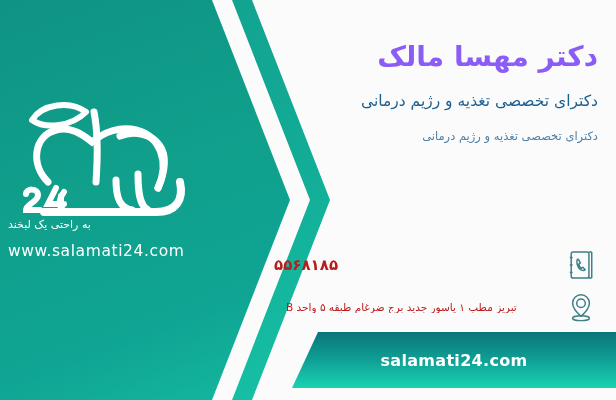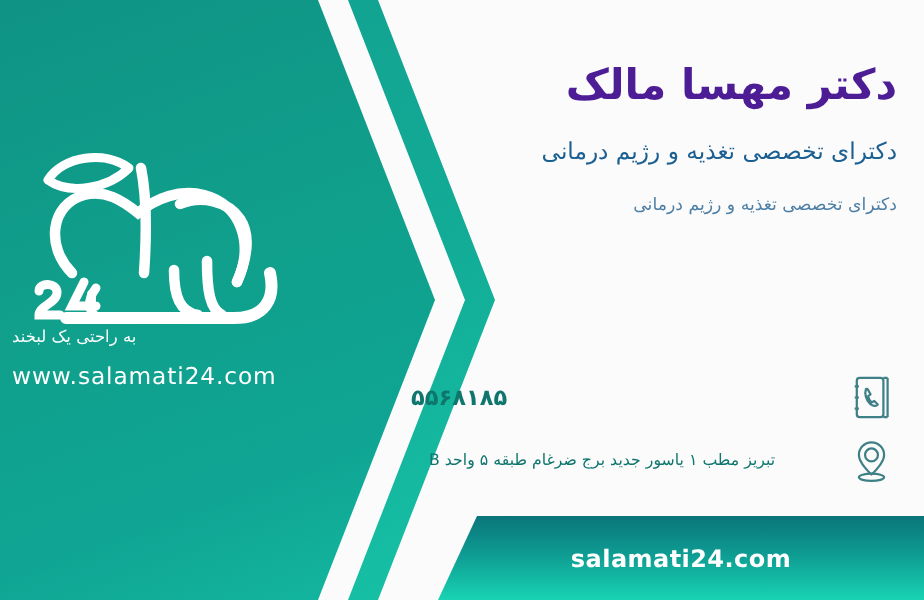--- a/index.html
+++ b/index.html
@@ -87,21 +87,21 @@
     text-align: right;
   }
 
   .doctor-name {
     position: absolute;
     right: 0;
     top: 40px;
     width: 330px;
     font-size: 28px;
     font-weight: bold;
-    color: #4c1d95;
+    color: #8b5cf6;
     letter-spacing: 0.2px;
     white-space: nowrap;
   }
 
   .specialty-main {
     position: absolute;
     right: 0;
     top: 92px;
     width: 330px;
     font-size: 15.5px;
@@ -138,41 +138,41 @@
     width: 34px;
     height: 38px;
     color: #3f7f86;
     display: flex;
     align-items: center;
     justify-content: center;
   }
   .contact-text {
     flex: 1 1 auto;
     text-align: left;
-    color: #0f766e;
+    color: #b91c1c;
     direction: rtl;
     white-space: nowrap;
     overflow: hidden;
   }
   .phone-text {
     font-size: 15px;
     font-weight: bold;
     letter-spacing: 1px;
     padding-left: 6px;
   }
   .addr-text {
     font-size: 10.5px;
     padding-left: 18px;
   }
 
   
   .bottom-bar {
     position: absolute;
     left: 292px;
-    bottom: 0;
+    bottom: 12px;
     width: 324px;
     height: 56px;
     background: linear-gradient(180deg, #0a757a 0%, #0e9b92 45%, #18d3b2 100%);
     display: flex;
     align-items: center;
     justify-content: center;
     clip-path: polygon(26px 0, 324px 0, 324px 56px, 0 56px);
   }
   .bottom-bar-text {
     color: #ffffff;

